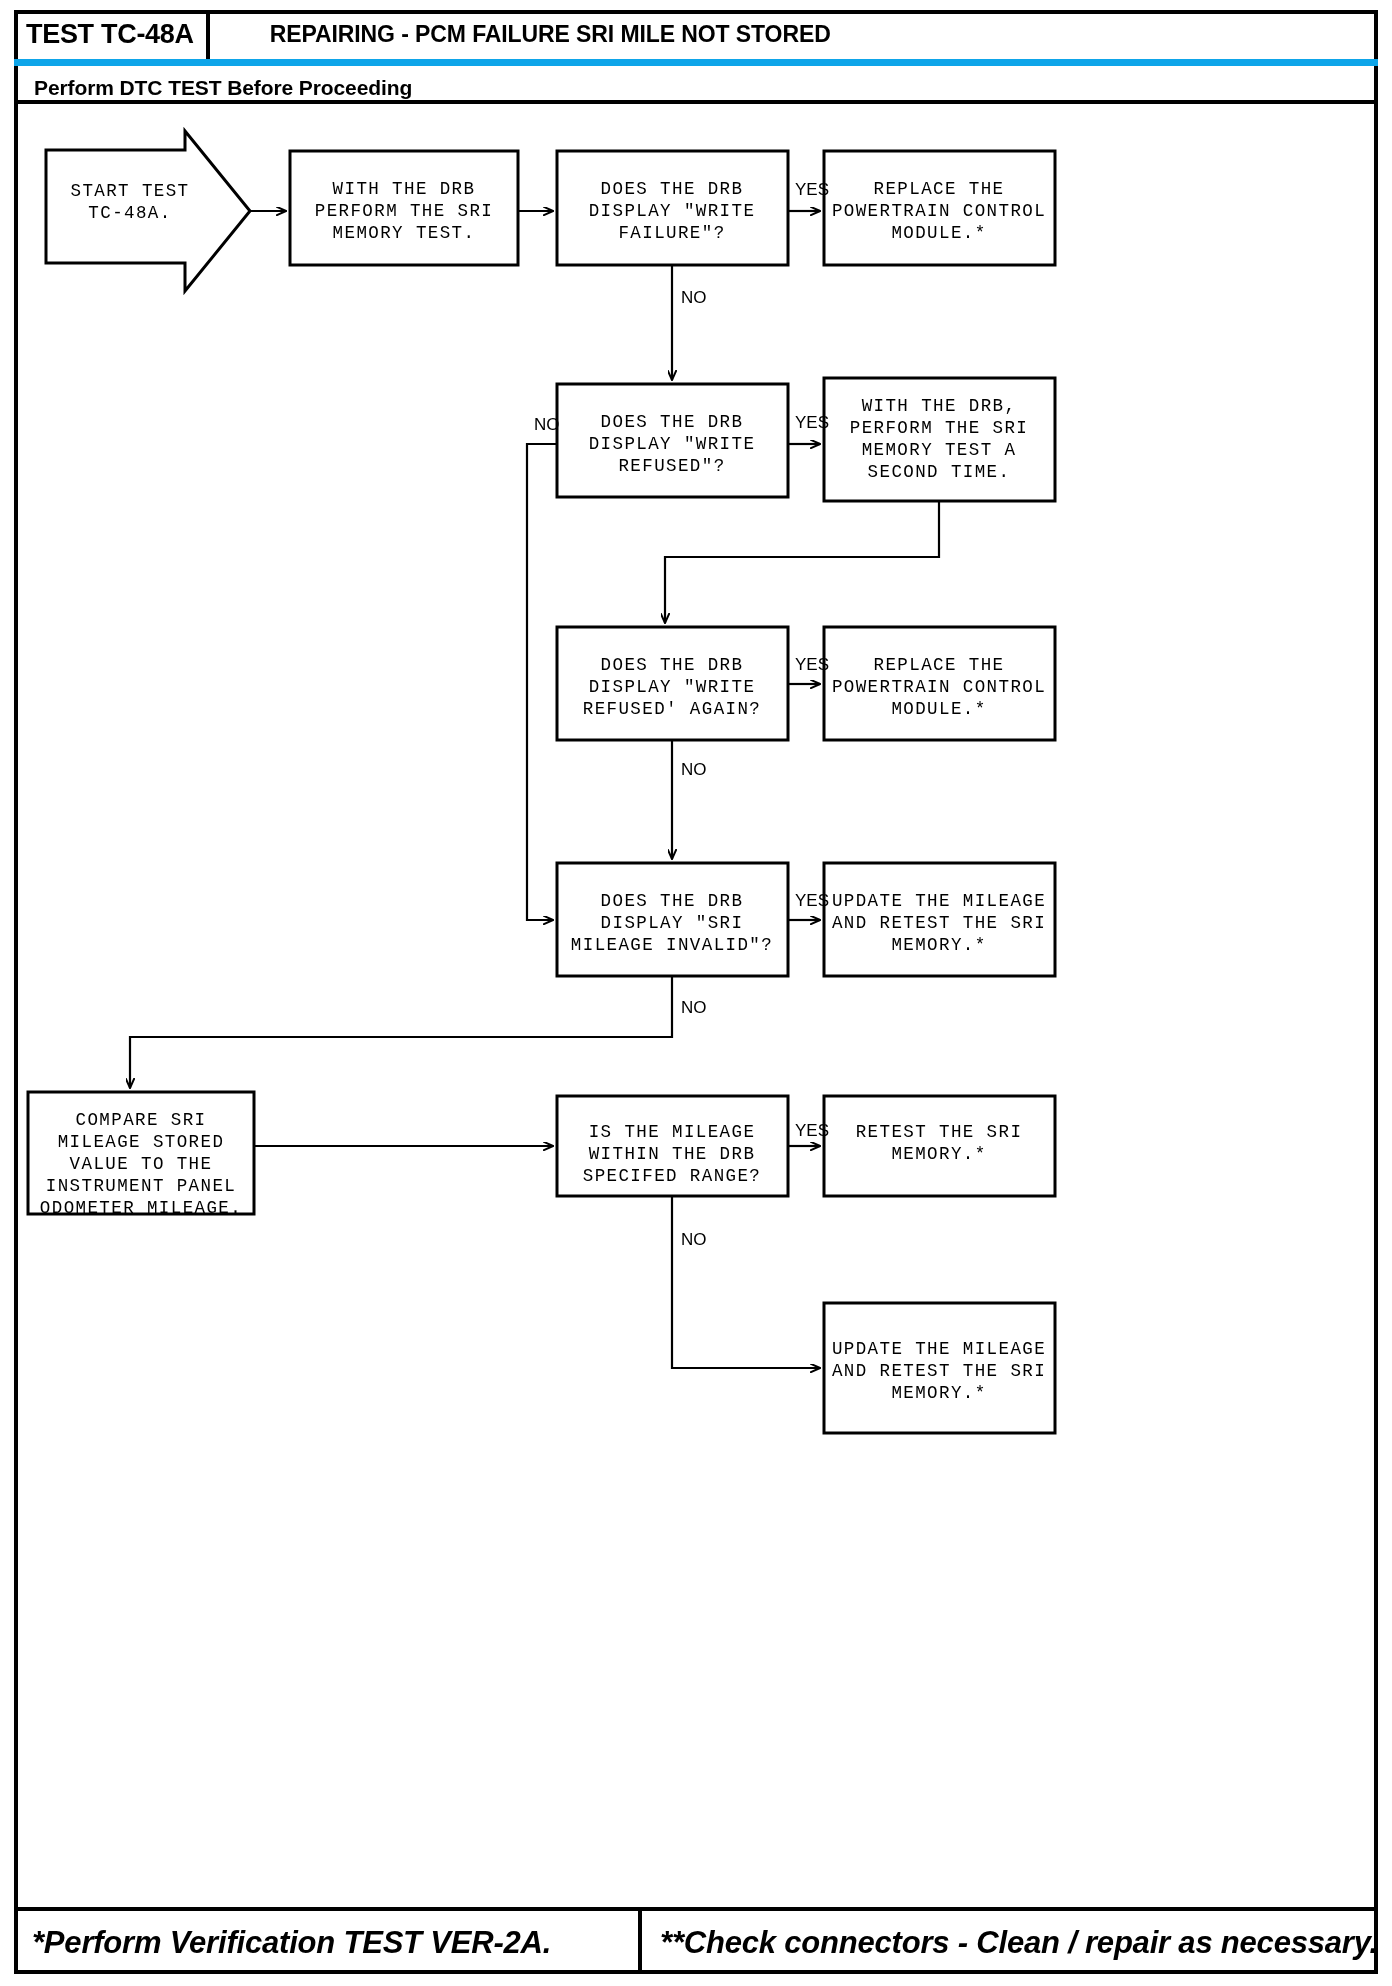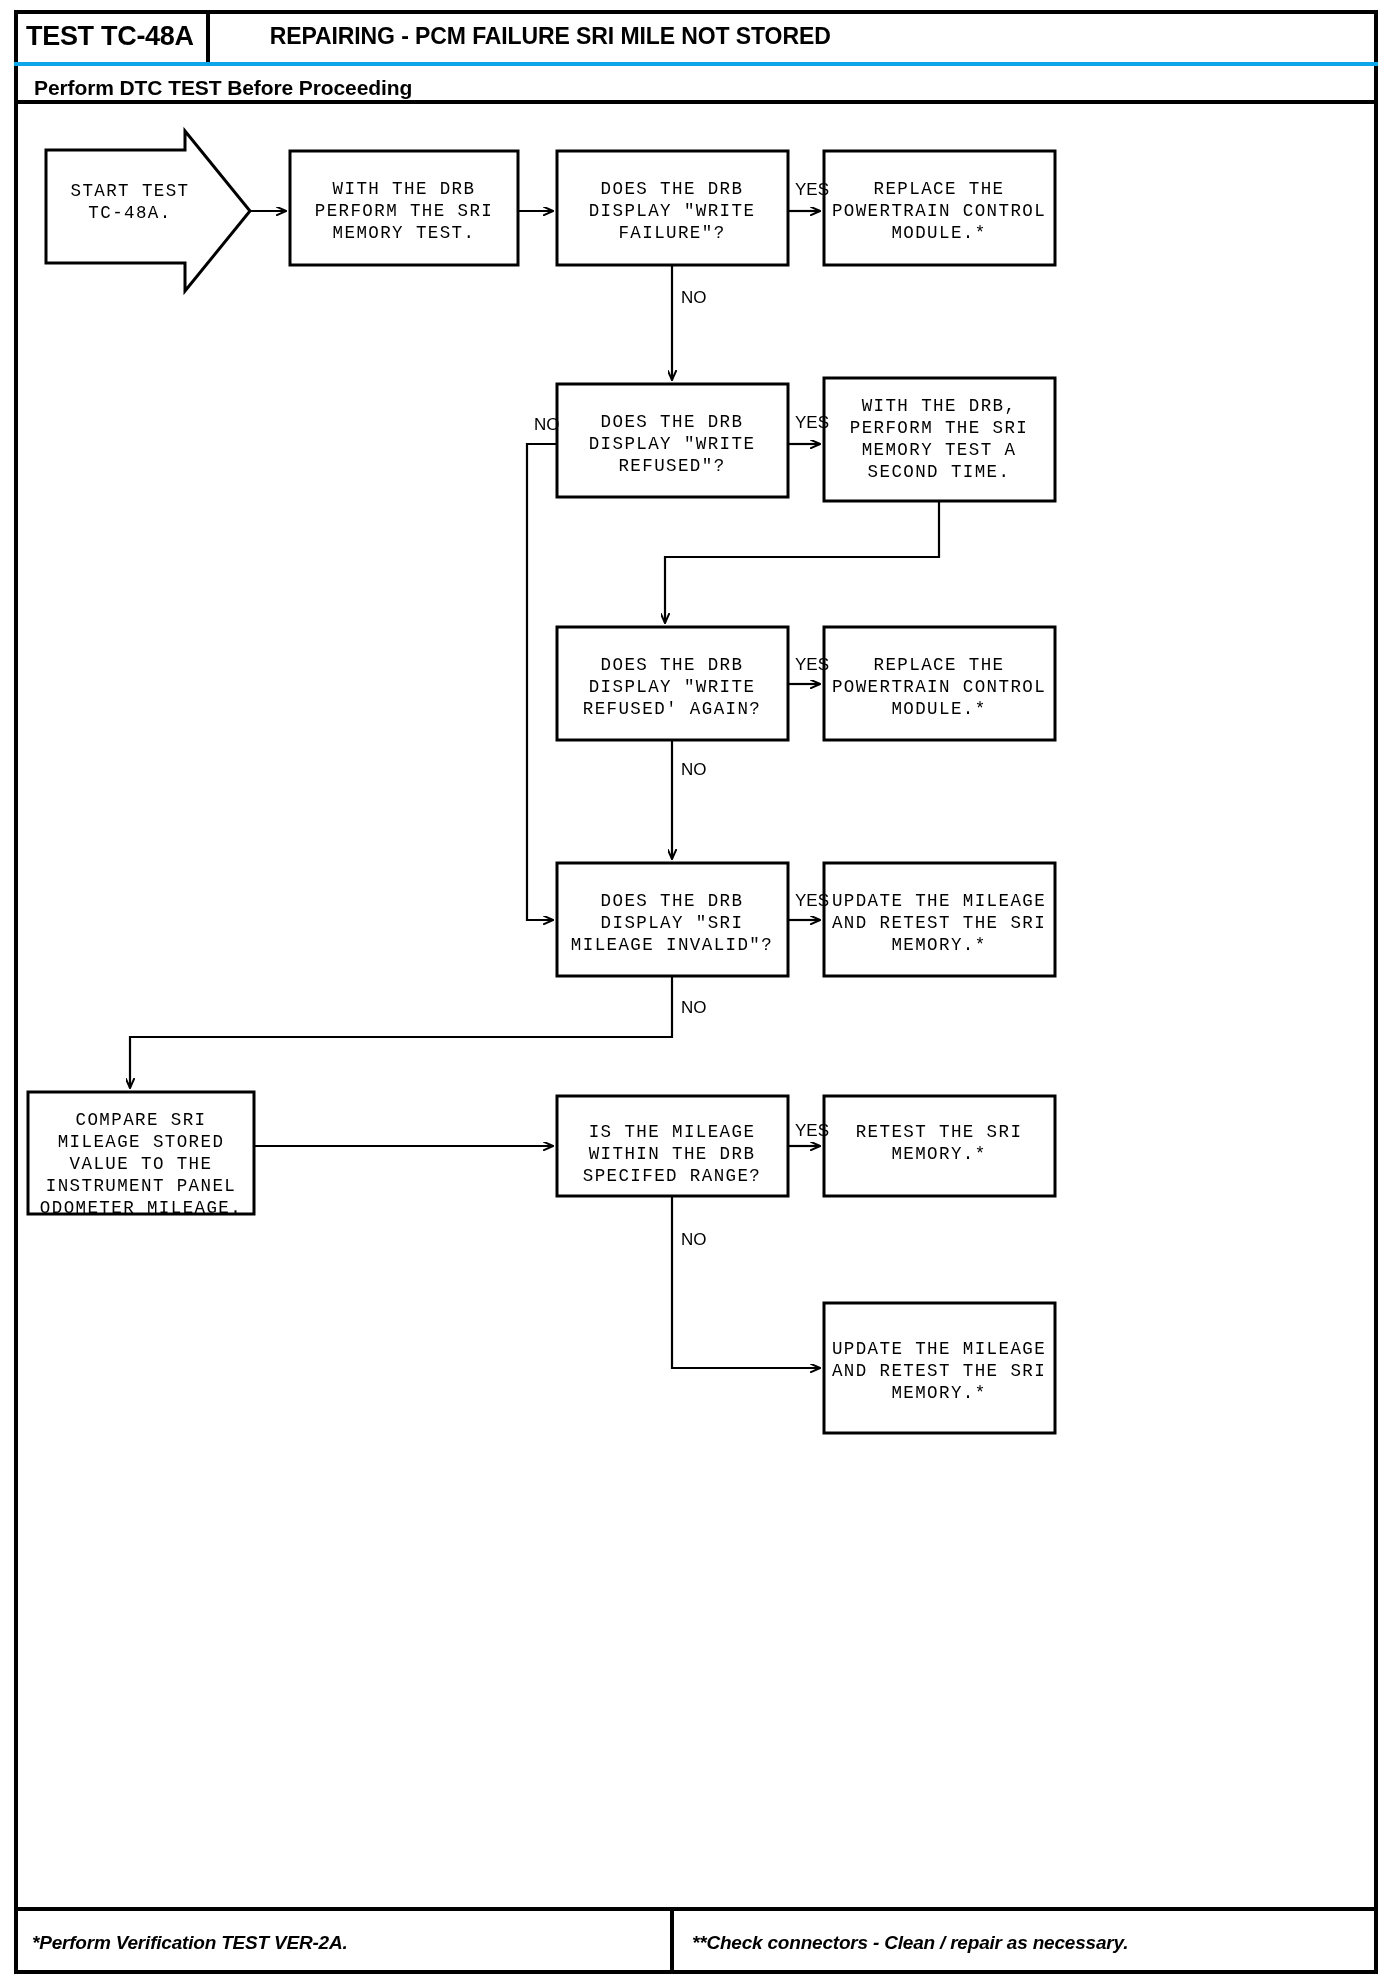--- a/index.html
+++ b/index.html
@@ -33,21 +33,21 @@
   }
 
   
   .hdr-row1 {
     position: absolute;
     left: 14px;
     top: 10px;
     width: 1364px;
     height: 56px;
     box-sizing: border-box;
-    border-bottom: 4px solid #0ea5e9;
+    border-bottom: 7px solid #0ea5e9;
     display: flex;
     align-items: stretch;
   }
   .hdr-testbox {
     box-sizing: border-box;
     border-right: 4px solid #000;
     padding: 0 12px 0 12px;
     display: flex;
     align-items: center;
   }
@@ -108,21 +108,21 @@
   }
   .ftr-left {
     width: 660px;
     box-sizing: border-box;
     border-right: 4px solid #000;
   }
   .ftr-right {
     flex: 1;
   }
   .ftr-label {
-    font-size: 19px;
+    font-size: 31px;
     font-weight: bold;
     font-style: italic;
     letter-spacing: -0.2px;
     white-space: nowrap;
   }
 
   
   #flow {
     position: absolute;
     left: 0;

